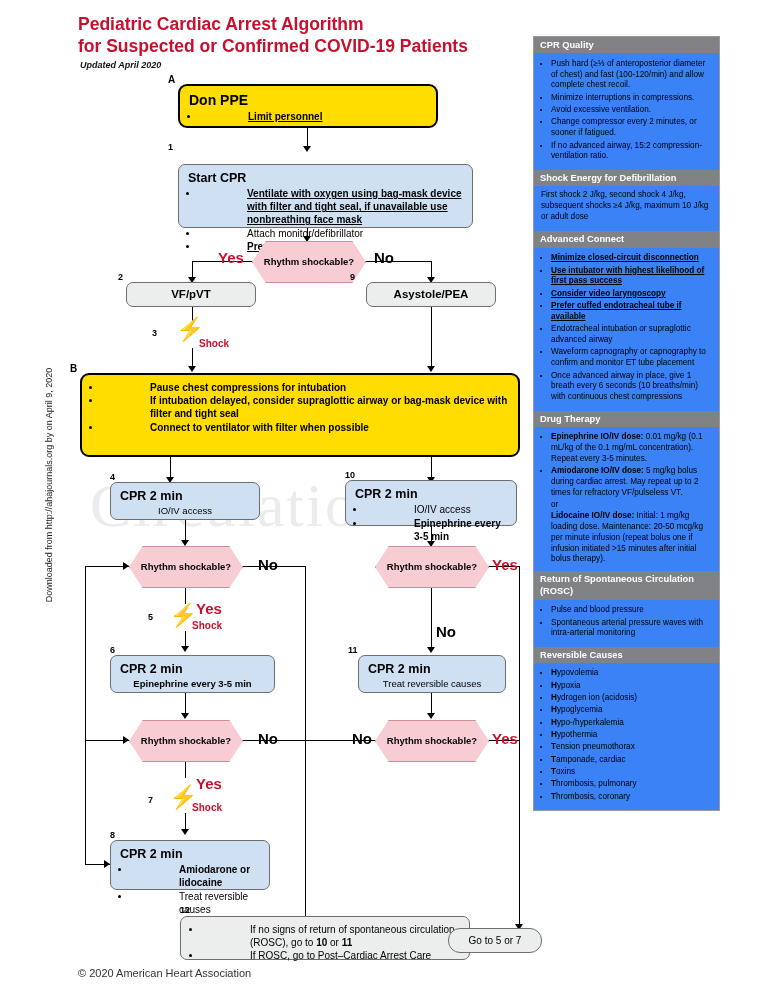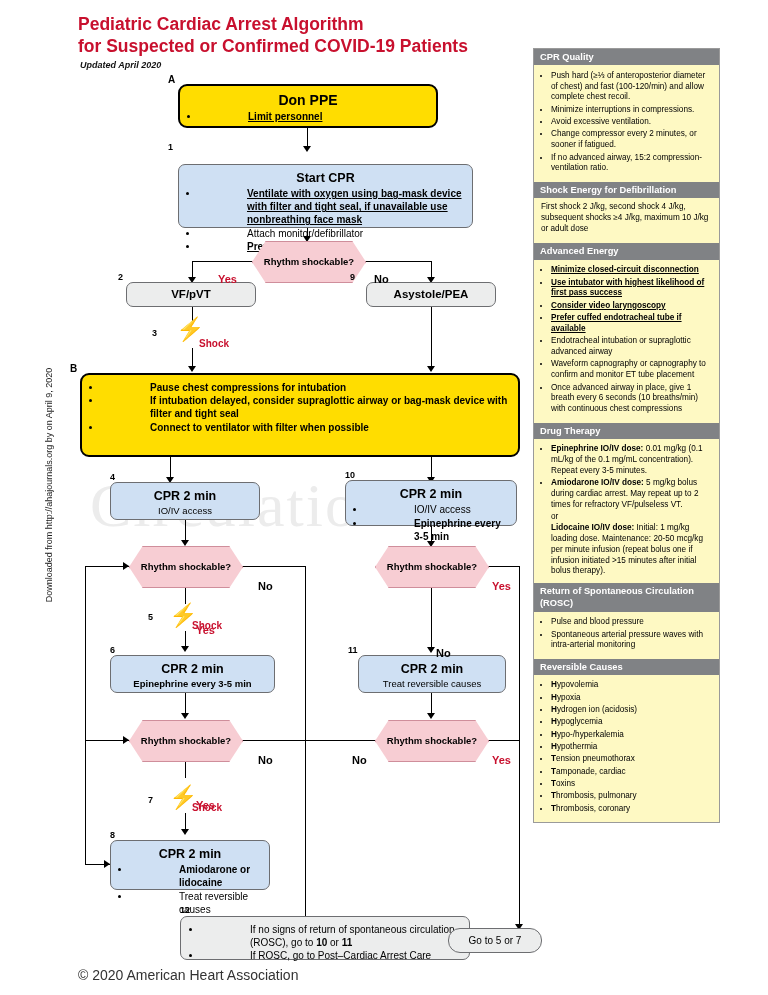--- a/index.html
+++ b/index.html
@@ -27,33 +27,33 @@
   
   .title{
     position:absolute;left:78px;top:14px;width:470px;
     color:#c8102e;font-size:17.5px;font-weight:bold;line-height:1.25;
   }
   .subtitle{
     position:absolute;left:80px;top:60px;
     font-size:9px;font-style:italic;font-weight:bold;color:#111;
   }
   .copyright{
-    position:absolute;left:78px;top:967px;font-size:14px;color:#333;
+    position:absolute;left:78px;top:967px;font-size:11px;color:#333;
   }
 
   
   .node{position:absolute;box-sizing:border-box;z-index:2;}
   .box{
     border:1.3px solid #6d6e71;border-radius:7px;background:#cfe0f3;
     padding:5px 9px;font-size:10px;line-height:1.3;
   }
   .box.blue{background:#cfe0f3;}
   .box.grey{background:#eceded;border-color:#6d6e71;}
   .box.yellow{background:#ffdd00;border:2.2px solid #000;border-radius:9px;}
-  .box .hdr{font-weight:bold;text-align:center;font-size:12.5px;margin-bottom:1px;}
+  .box .hdr{font-weight:bold;font-size:12.5px;margin-bottom:1px;}
   .box ul{margin:0;padding-left:11px;}
   .box li{margin:0.5px 0;padding-left:48px;}
   .u{text-decoration:underline;}
   .b{font-weight:bold;}
   .ctr{text-align:center;}
 
   .stepnum{
     position:absolute;font-size:9px;font-weight:bold;color:#000;z-index:3;
   }
   .stepletter{
@@ -71,30 +71,30 @@
   
   .line{position:absolute;background:#000;z-index:1;}
   .vline{width:1.4px;}
   .hline{height:1.4px;}
   .arrowhead{
     position:absolute;width:0;height:0;z-index:1;
   }
   .ah-down{border-left:4px solid transparent;border-right:4px solid transparent;border-top:6px solid #000;}
   .ah-right{border-top:4px solid transparent;border-bottom:4px solid transparent;border-left:6px solid #000;}
 
-  .lbl{position:absolute;font-size:11px;font-weight:bold;color:#c8102e;z-index:3;margin-top:24px;}
+  .lbl{position:absolute;font-size:15px;font-weight:bold;color:#c8102e;z-index:3;}
   .lbl.black{color:#000;}
 
   .shocklbl{position:absolute;font-size:10px;font-weight:bold;color:#c8102e;z-index:3;}
   .bolt{position:absolute;z-index:3;color:#e8192c;font-size:23px;line-height:1;}
 
   
   .panel{
-    position:absolute;left:533px;top:48px;width:185px;
-    border:1px solid #9a9a9a;background:#fef9c3;z-index:4;
+    position:absolute;left:533px;top:36px;width:185px;
+    border:1px solid #9a9a9a;background:#3b82f6;z-index:4;
     font-size:8.2px;line-height:1.32;
   }
   .panel h3{
     margin:0;padding:2px 6px;background:#808285;color:#fff;
     font-size:9.3px;font-weight:bold;
   }
   .panel .sect{padding:4px 7px 6px 7px;}
   .panel ul{margin:0;padding-left:10px;}
   .panel li{margin:1.5px 0;}
   .panel p{margin:0 0 3px 0;}
@@ -328,21 +328,21 @@
         <li>Change compressor every 2 minutes, or sooner if fatigued.</li>
         <li>If no advanced airway, 15:2 compression-ventilation ratio.</li>
       </ul>
     </div>
 
     <h3>Shock Energy for Defibrillation</h3>
     <div class="sect">
       <p>First shock 2 J/kg, second shock 4 J/kg, subsequent shocks ≥4 J/kg, maximum 10 J/kg or adult dose</p>
     </div>
 
-    <h3>Advanced Energy</h3>
+    <h3>Advanced Connect</h3>
     <div class="sect">
       <ul>
         <li class="b u">Minimize closed-circuit disconnection</li>
         <li class="b u">Use intubator with highest likelihood of first pass success</li>
         <li class="b u">Consider video laryngoscopy</li>
         <li class="b u">Prefer cuffed endotracheal tube if available</li>
         <li>Endotracheal intubation or supraglottic advanced airway</li>
         <li>Waveform capnography or capnography to confirm and monitor ET tube placement</li>
         <li>Once advanced airway in place, give 1 breath every 6 seconds (10 breaths/min) with continuous chest compressions</li>
       </ul>

